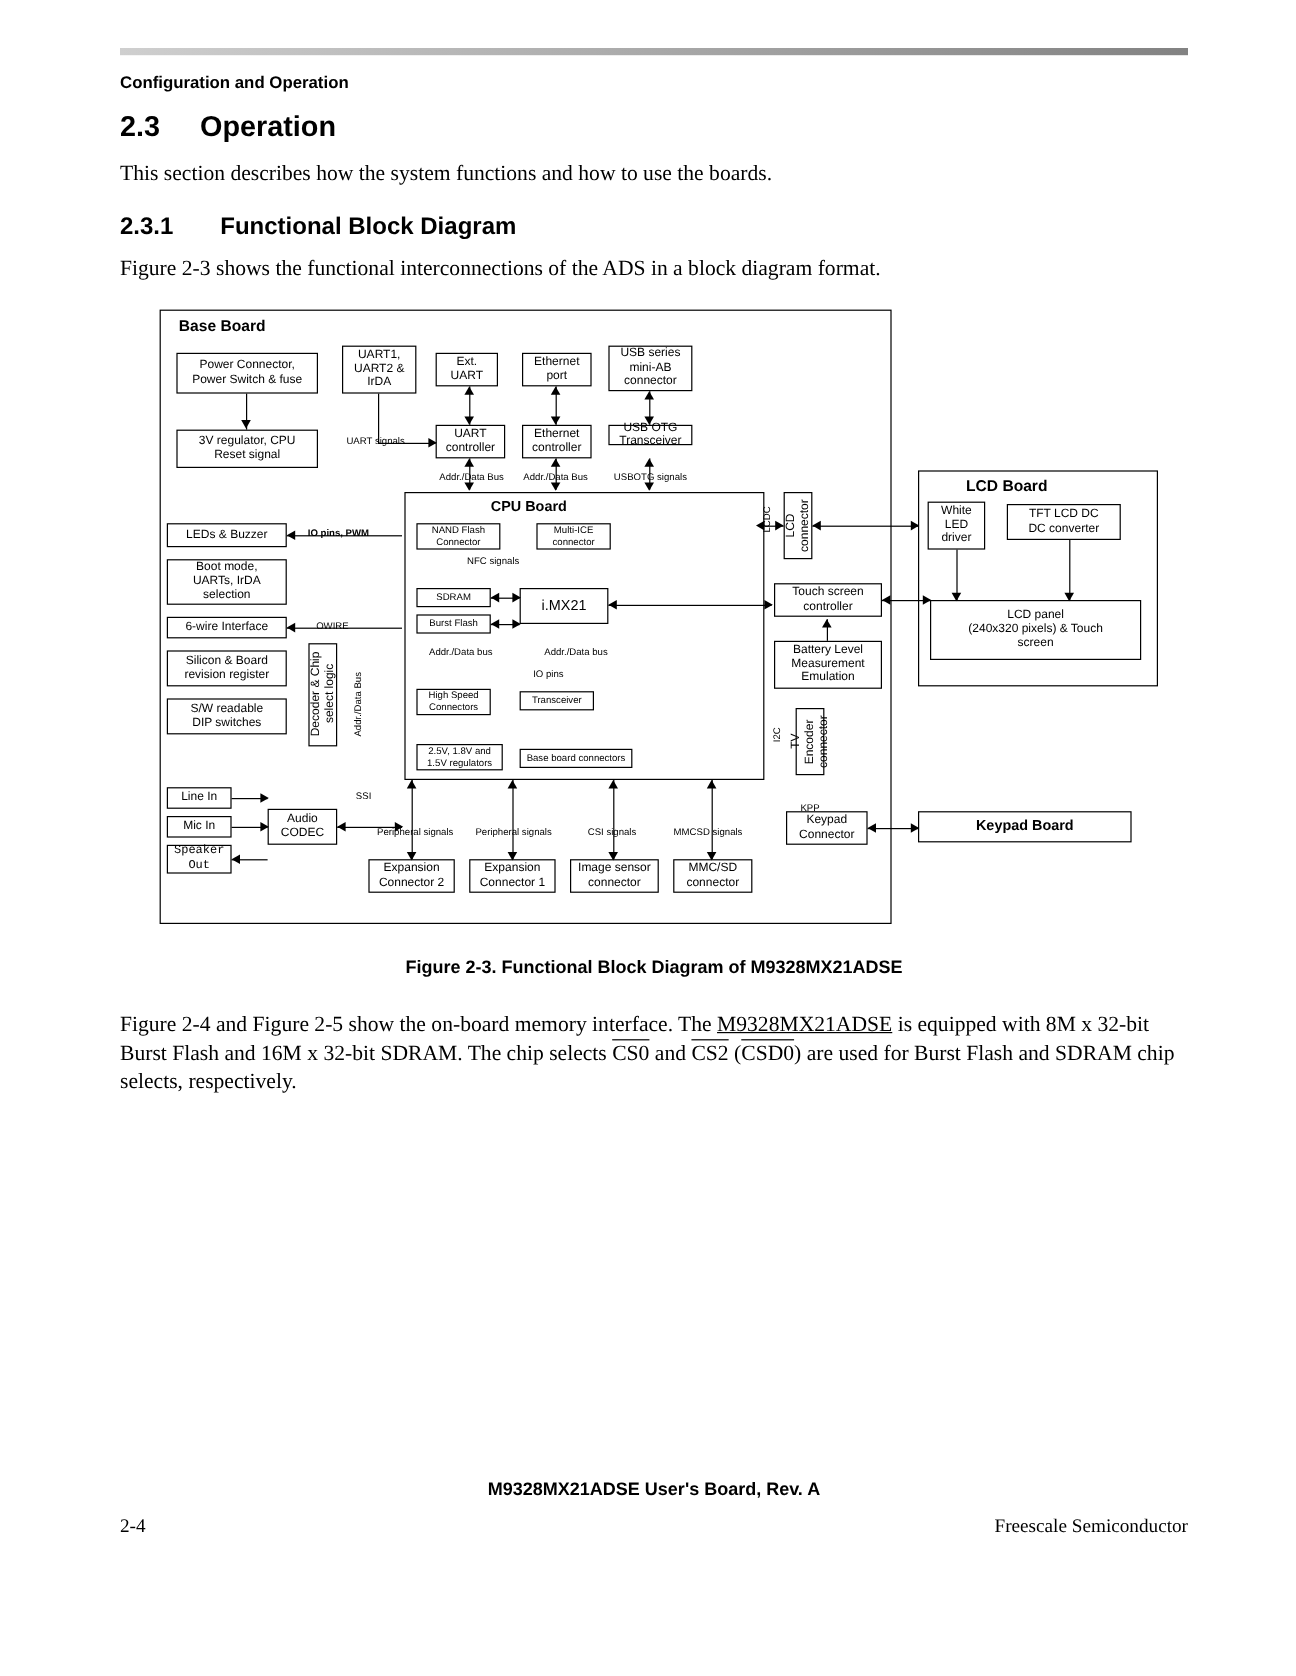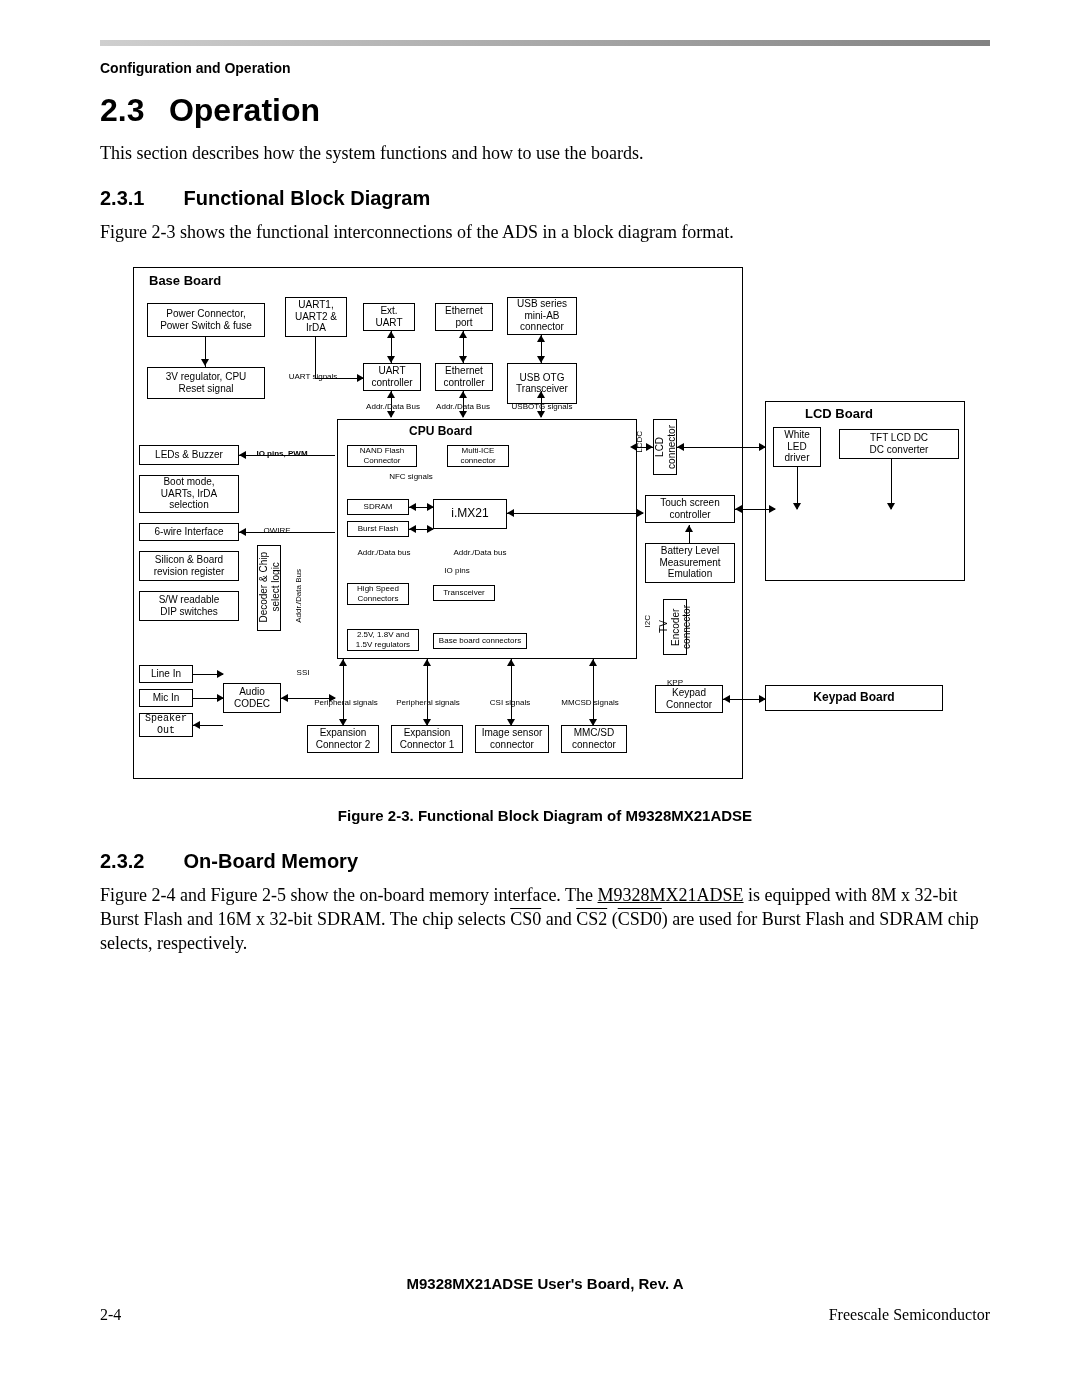--- a/index.html
+++ b/index.html
@@ -21,21 +21,21 @@
   }
   .running-head {
     font-family: Arial, Helvetica, sans-serif;
     font-weight: bold;
     font-size: 14px;
     margin-bottom: 16px;
   }
   .h1 {
     font-family: Arial, Helvetica, sans-serif;
     font-weight: bold;
-    font-size: 32px;
+    font-size: 24px;
     margin: 6px 0 12px 0;
   }
   .h1 .num { display:inline-block; width: 60px; }
   .h2 {
     font-family: Arial, Helvetica, sans-serif;
     font-weight: bold;
     font-size: 20px;
     margin: 22px 0 10px 0;
   }
   .h2 .num { display:inline-block; width: 78px; }
@@ -156,21 +156,21 @@
 
     <div class="box" style="left:32px; top:44px; width:118px; height:34px;">Power Connector,<br>Power Switch &amp; fuse</div>
     <div class="box" style="left:170px; top:38px; width:62px; height:40px;">UART1,<br>UART2 &amp;<br>IrDA</div>
     <div class="box" style="left:248px; top:44px; width:52px; height:28px;">Ext.<br>UART</div>
     <div class="box" style="left:320px; top:44px; width:58px; height:28px;">Ethernet<br>port</div>
     <div class="box" style="left:392px; top:38px; width:70px; height:38px;">USB series<br>mini-AB<br>connector</div>
 
     <div class="box" style="left:32px; top:108px; width:118px; height:32px;">3V regulator, CPU<br>Reset signal</div>
     <div class="box" style="left:248px; top:104px; width:58px; height:28px;">UART<br>controller</div>
     <div class="box" style="left:320px; top:104px; width:58px; height:28px;">Ethernet<br>controller</div>
-    <div class="box" style="left:392px; top:104px; width:70px; height:41px;text-align:center;">USB OTG<br>Transceiver</div>
+    <div class="box" style="left:392px; top:104px; width:70px; height:17px;text-align:center;">USB OTG<br>Transceiver</div>
 
     <div class="box" style="left:24px; top:186px; width:100px; height:20px;">LEDs &amp; Buzzer</div>
     <div class="box" style="left:24px; top:216px; width:100px; height:38px;">Boot mode,<br>UARTs, IrDA<br>selection</div>
     <div class="box" style="left:24px; top:264px; width:100px; height:18px;">6-wire Interface</div>
     <div class="box" style="left:24px; top:292px; width:100px; height:30px;">Silicon &amp; Board<br>revision register</div>
     <div class="box" style="left:24px; top:332px; width:100px; height:30px;">S/W readable<br>DIP switches</div>
     <div class="box" style="left:24px; top:406px; width:54px; height:18px;">Line In</div>
     <div class="box" style="left:24px; top:430px; width:54px; height:18px;">Mic In</div>
     <div class="box" style="left:24px; top:454px; width:54px; height:24px;font-family:Liberation Mono, monospace;">Speaker<br>Out</div>
     <div class="box" style="left:108px; top:424px; width:58px; height:30px;">Audio<br>CODEC</div>
@@ -198,21 +198,22 @@
       <span class="vtxt">LCD<br>connector</span>
     </div>
     <div class="box" style="left:530px; top:236px; width:90px; height:28px;">Touch screen<br>controller</div>
     <div class="box" style="left:530px; top:284px; width:90px; height:40px;">Battery Level<br>Measurement<br>Emulation</div>
     <div class="box" style="left:548px; top:340px; width:24px; height:56px;">
       <span class="vtxt">TV<br>Encoder<br>connector</span>
     </div>
     <div class="box" style="left:540px; top:426px; width:68px; height:28px;">Keypad<br>Connector</div>
 
     <div class="box" style="left:658px; top:168px; width:48px; height:40px;">White<br>LED<br>driver</div>
-    <div class="box" style="left:724px; top:170px; width:120px; height:30px;">TFT LCD DC<br>DC converter</div>
+    <div class="box" style="left:724px; top:170px; width:95px; height:30px;">TFT LCD DC<br>DC converter</div>
+    <div class="box" style="left:660px; top:250px; width:176px; height:50px;">LCD panel<br>(240x320 pixels) &amp; Touch<br>screen</div>
 
     <div class="lbl" style="left:168px; top:114px; width:60px;">UART signals</div>
     <div class="lbl" style="left:248px; top:144px; width:60px;">Addr./Data Bus</div>
     <div class="lbl" style="left:318px; top:144px; width:60px;">Addr./Data Bus</div>
     <div class="lbl" style="left:392px; top:144px; width:70px;">USBOTG signals</div>
     <div class="lbl" style="left:134px; top:191px; width:66px;font-weight:bold;">IO pins, PWM</div>
     <div class="lbl" style="left:268px; top:214px; width:56px;">NFC signals</div>
     <div class="lbl" style="left:134px; top:268px; width:56px;">OWIRE</div>
     <div class="lbl" style="left:236px; top:290px; width:66px;">Addr./Data bus</div>
     <div class="lbl" style="left:332px; top:290px; width:66px;">Addr./Data bus</div>
@@ -325,24 +326,20 @@
     <div class="arrow-right" style="left:214px; top:435px;"></div>
 
     <div class="conn-line" style="left:200px; top:78px; width:1px; height:42px;"></div>
     <div class="conn-line" style="left:200px; top:119px; width:48px; height:1px;"></div>
     <div class="arrow-right" style="left:242px; top:115px;"></div>
 
   </div>
 
   <div class="fig-caption">Figure 2-3.  Functional Block Diagram of M9328MX21ADSE</div>
 
-  <div class="h2">
-    <span class="num">2.3.2</span>
-    <span>On-Board Memory</span>
-  </div>
   <div class="body">
     <span>Figure 2-4 and Figure 2-5 show the on-board memory interface. The </span><span style="text-decoration:underline;">M9328MX21ADSE</span><span> is equipped with 8M x 32-bit Burst Flash and 16M x 32-bit SDRAM. The chip selects </span><span class="overline">CS0</span><span> and </span><span class="overline">CS2</span><span> (</span><span class="overline">CSD0</span><span>) are used for Burst Flash and SDRAM chip selects, respectively.</span>
   </div>
 
   <div class="footer-manual">M9328MX21ADSE User's Board, Rev. A</div>
   <div class="footer-row">
     <div>2-4</div>
     <div>Freescale Semiconductor</div>
   </div>
 </div>

